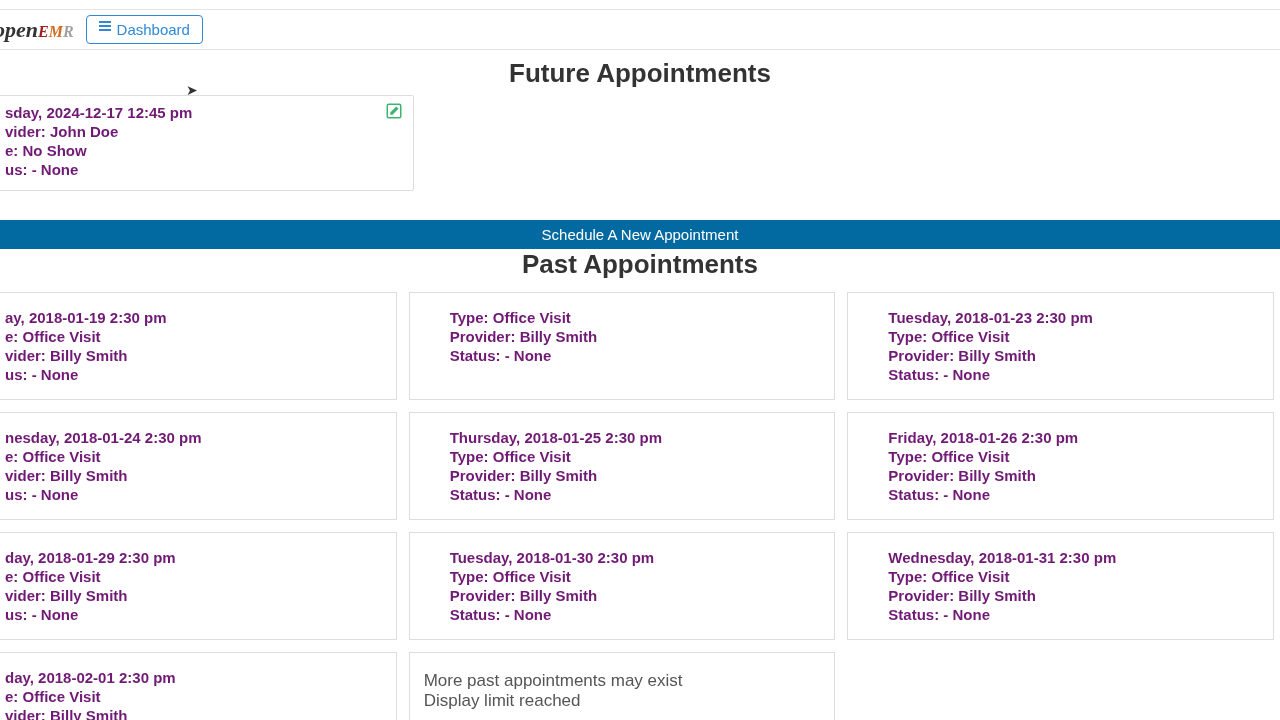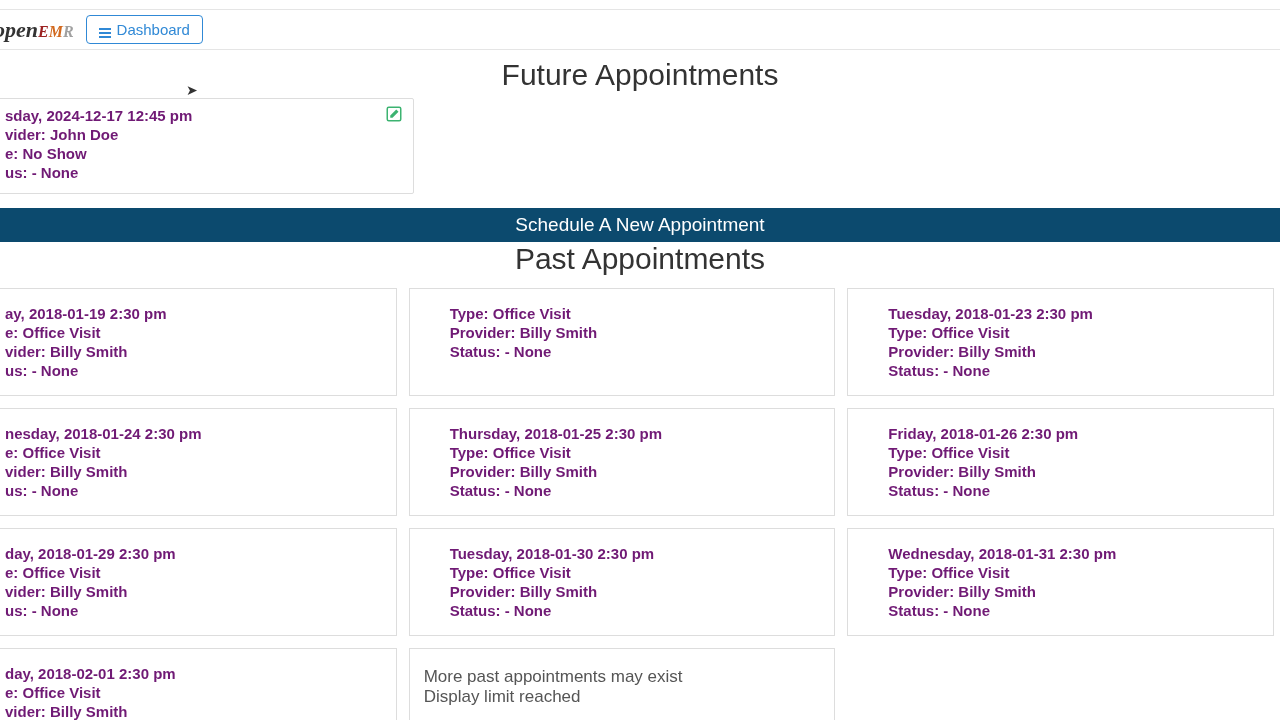--- a/index.html
+++ b/index.html
@@ -4,30 +4,30 @@
 <style>
   * { box-sizing: border-box; margin: 0; padding: 0; }
   html, body { width: 1280px; height: 720px; font-family: Arial, Helvetica, sans-serif; font-size: 15px; color: #333; background: #fff; overflow: hidden; }
   .topstrip { height: 10px; border-bottom: 1px solid #e5e5e5; }
   .header { display: flex; align-items: center; height: 40px; padding: 0 8px 0 0; border-bottom: 1px solid #e5e5e5; }
   .logo { font-family: Georgia, serif; font-size: 22px; font-weight: 700; color: #222; margin-left: -6px; padding-left: 0; }
   .logo .open { font-style: italic; color: #333; }
   .logo .emr1 { color: #9c2222; font-style: italic; font-size: 16px; }
   .logo .emr2 { color: #d2691e; font-style: italic; font-size: 16px; }
   .logo .emr3 { color: #a0a0a0; font-style: italic; font-size: 16px; }
-  .dashboard-btn { margin-left: 12px; border: 1px solid #3089d6; color: #3089d6; background: #fff; border-radius: 4px; padding: 5px 12px; font-size: 15px; cursor: pointer; display: inline-flex; align-items: flex-end; gap: 6px; }
+  .dashboard-btn { margin-left: 12px; border: 1px solid #3089d6; color: #3089d6; background: #fff; border-radius: 4px; padding: 5px 12px; font-size: 15px; cursor: pointer; display: inline-flex; align-items: flex-start; gap: 6px; }
   .dashboard-btn .bars { display: inline-flex; flex-direction: column; gap: 2px; }
   .dashboard-btn .bars span { display: block; width: 12px; height: 2px; background: #3089d6; }
-  h2.section { text-align: center; font-weight: 400; font-size: 30px; color: #333; margin: 8px 0 6px; }
+  h2.section { text-align: center; font-weight: 700; font-size: 26px; color: #333; margin: 8px 0 6px; }
   h2.past { margin-top: 0; }
   .future-wrap { margin-left: -36px; }
   .future-card { width: 450px; border: 1px solid #ddd; border-radius: 2px; padding: 6px 10px 10px 40px; position: relative; background: #fff; }
   .future-card .edit-icon { position: absolute; top: 6px; right: 10px; color: #3cb371; cursor: pointer; }
   .line { font-weight: 700; margin: 2px 0; color: #701a75; }
-  .schedule-bar { background: #0c4a6e; color: #fff; text-align: center; padding: 6px 0; font-size: 19px; margin-top: 14px; cursor: pointer; }
+  .schedule-bar { background: #0369a1; color: #fff; text-align: center; padding: 6px 0; font-size: 15px; margin-top: 29px; cursor: pointer; }
   .past-grid { display: grid; grid-template-columns: repeat(3, 1fr); margin-left: -36px; width: calc(100% + 36px); }
   .past-card { border: 1px solid #ddd; padding: 14px 10px 14px 40px; margin: 6px 6px; background: #fff; }
   .past-card.col0 { margin-left: 0; padding-left: 40px; }
   .past-card .line { font-weight: 700; }
   .limit-card { border: 1px solid #ddd; padding: 18px 14px; margin: 6px 6px; font-size: 17px; color: #555; }
   .cursor { position: absolute; left: 186px; top: 82px; font-size: 14px; pointer-events: none; }
   svg.pencil { width: 18px; height: 18px; }
 </style>
 </head>
 <body>

